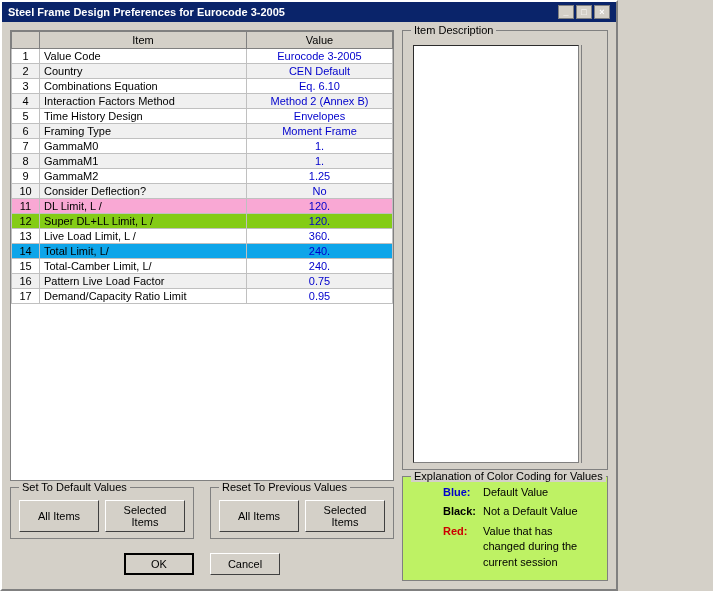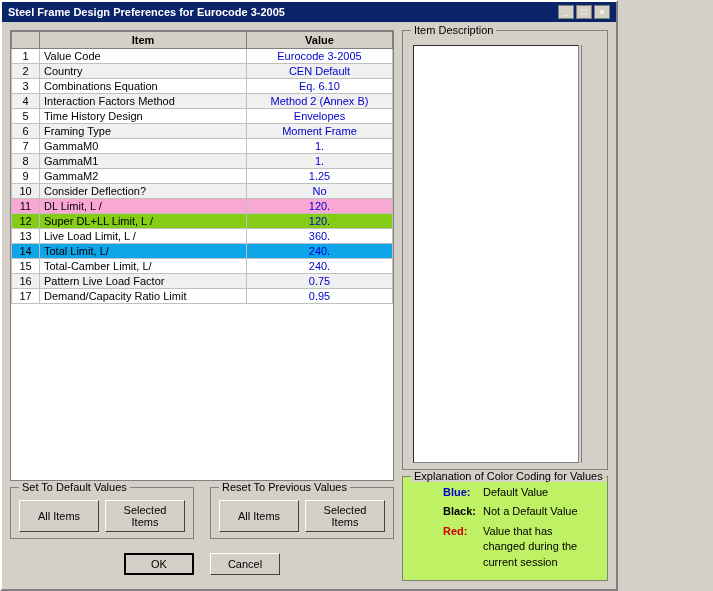--- a/index.html
+++ b/index.html
@@ -70,21 +70,21 @@
       border-collapse: collapse;
       font-size: 11px;
     }
     table thead tr {
       background: #d4d0c8;
     }
     table thead th {
       border: 1px solid #808080;
       padding: 2px 8px;
       text-align: center;
-      font-weight: bold;
+      font-weight: normal;
     }
     table tbody tr td {
       border: 1px solid #c0c0c0;
       padding: 1px 4px;
     }
     table tbody td:first-child {
       text-align: center;
       color: #000;
       width: 28px;
     }

